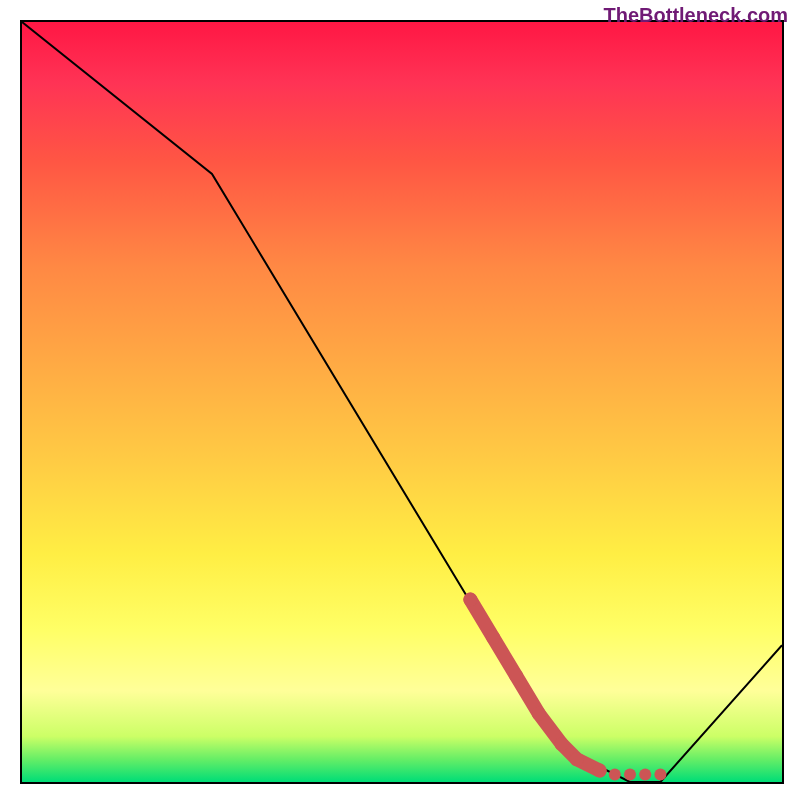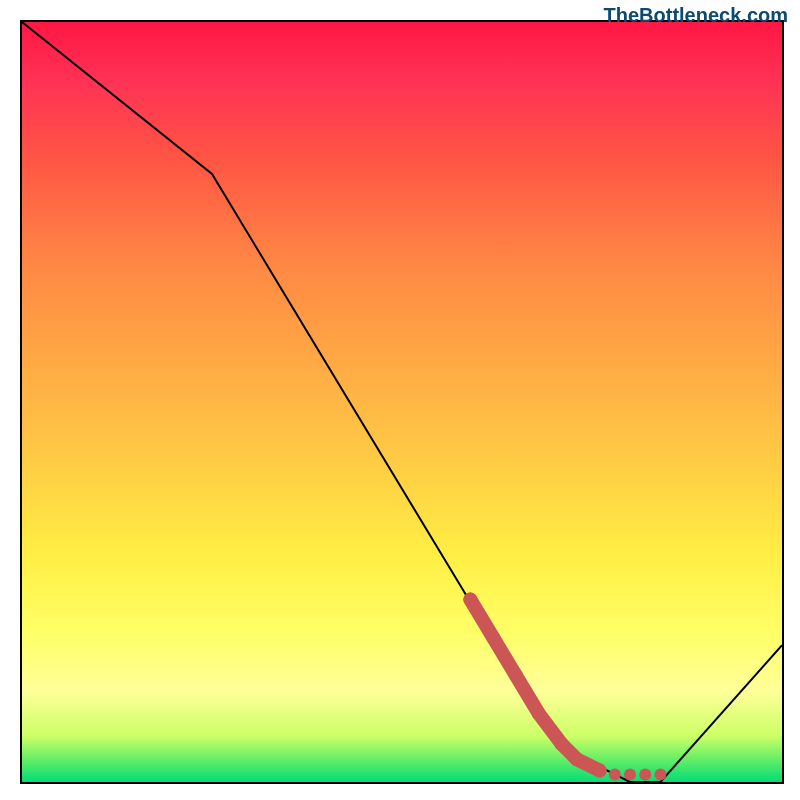--- a/index.html
+++ b/index.html
@@ -10,21 +10,21 @@
     background: white;
     position: relative;
     font-family: Arial, sans-serif;
   }
   .watermark {
     position: absolute;
     top: 4px;
     right: 12px;
     font-size: 20px;
     font-weight: bold;
-    color: #0c4a6e;
+    color: #701a75;
     z-index: 10;
   }
   .chart-container {
     position: absolute;
     top: 20px;
     left: 20px;
     width: 760px;
     height: 760px;
     border: 2px solid black;
     overflow: hidden;

